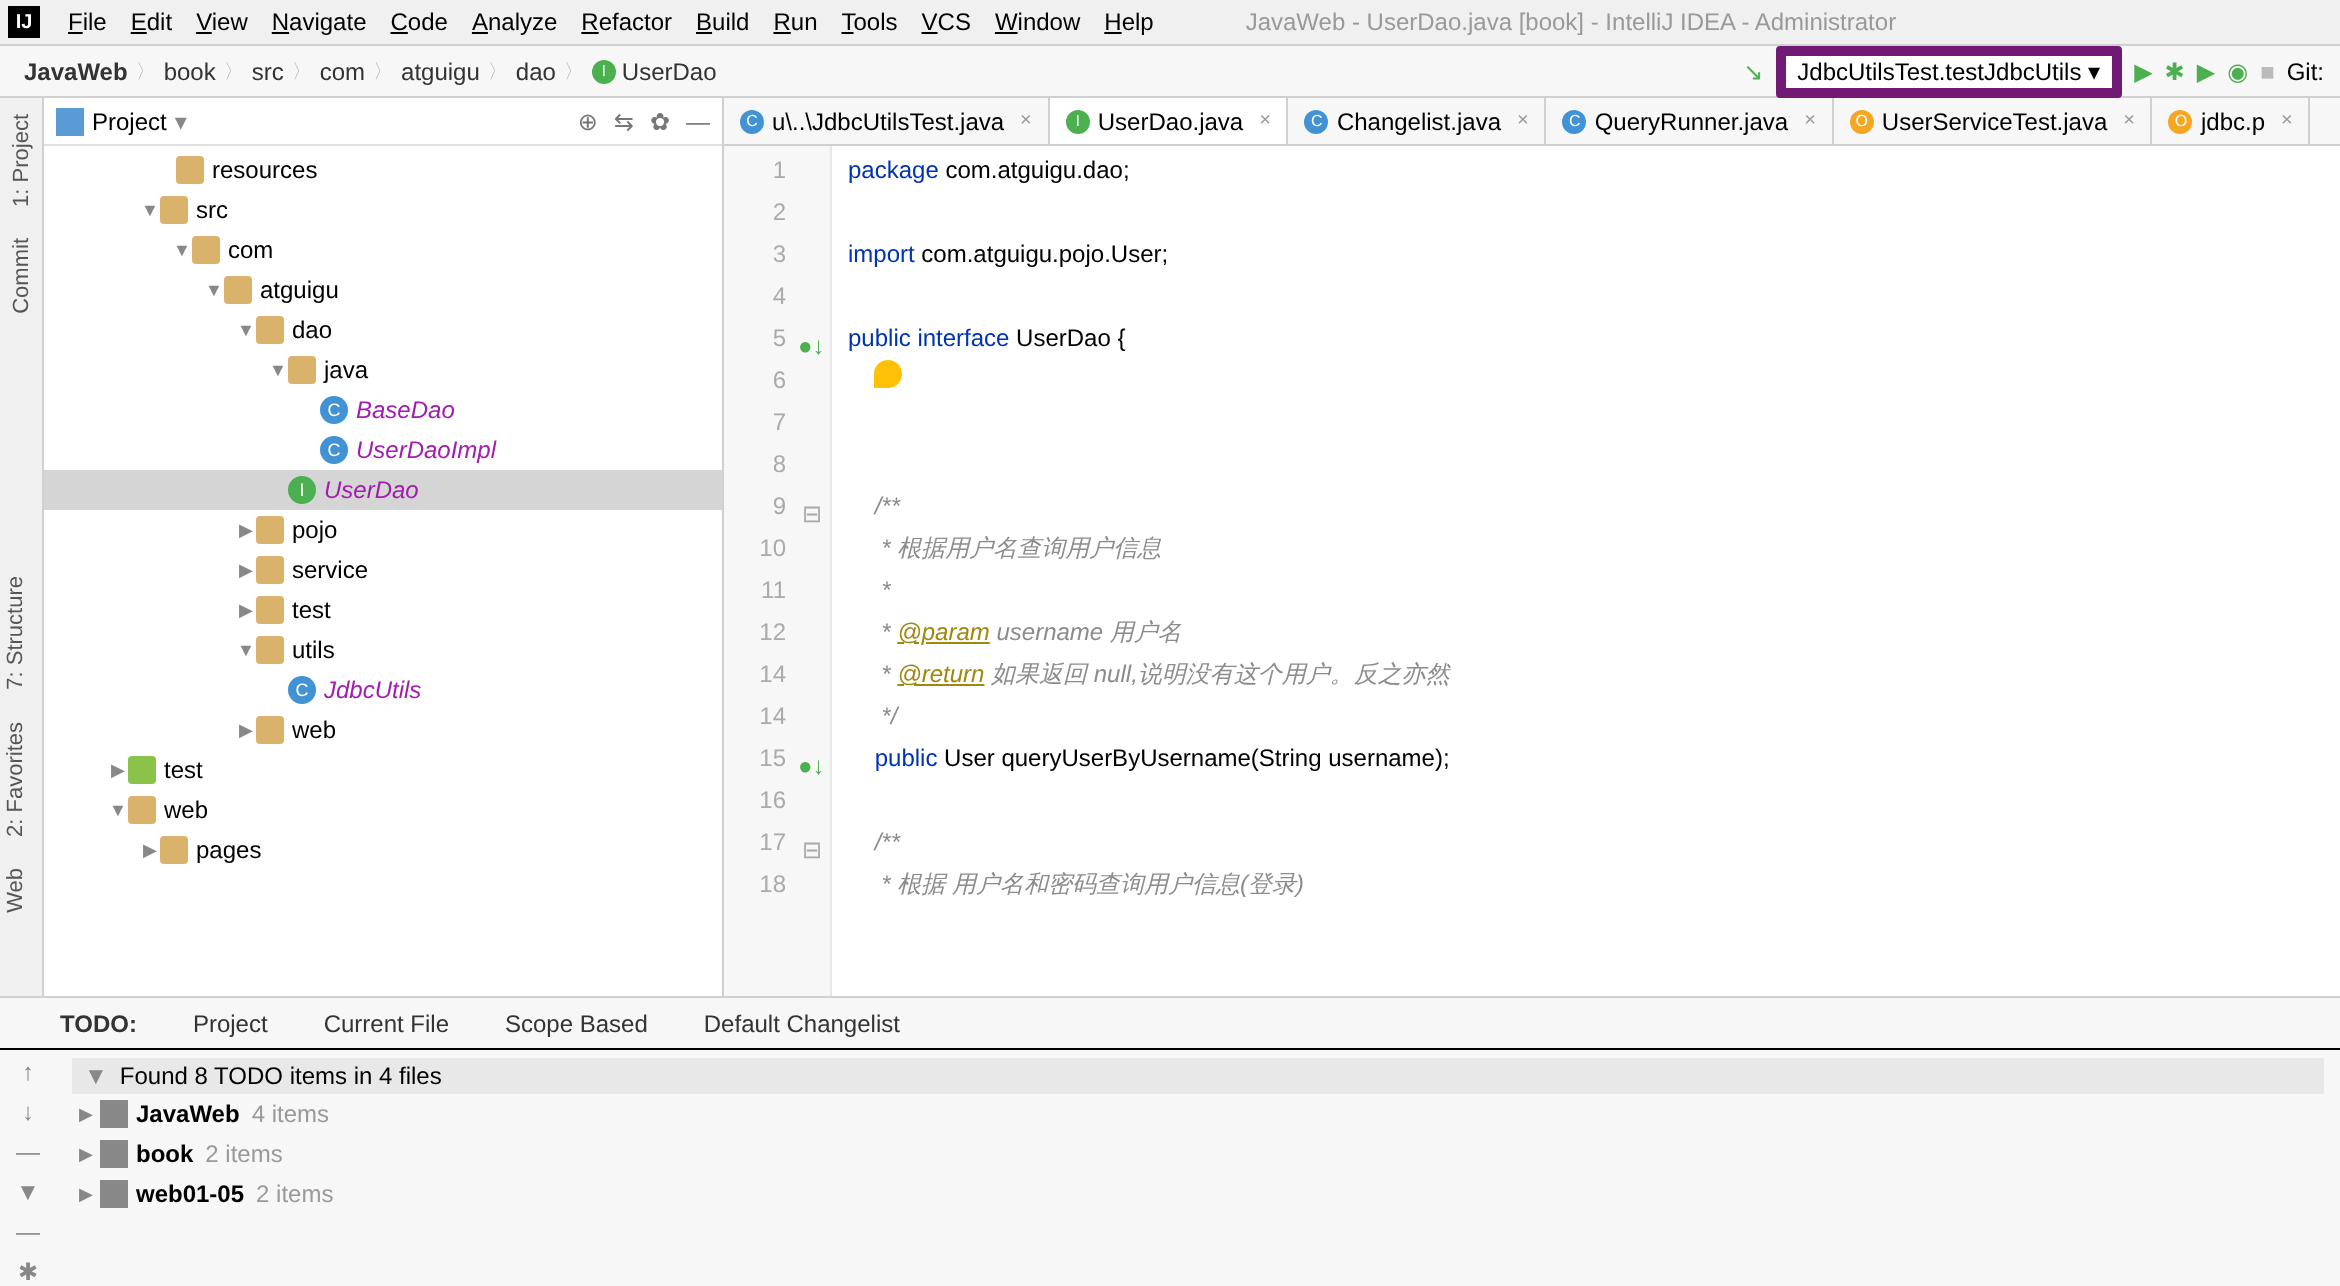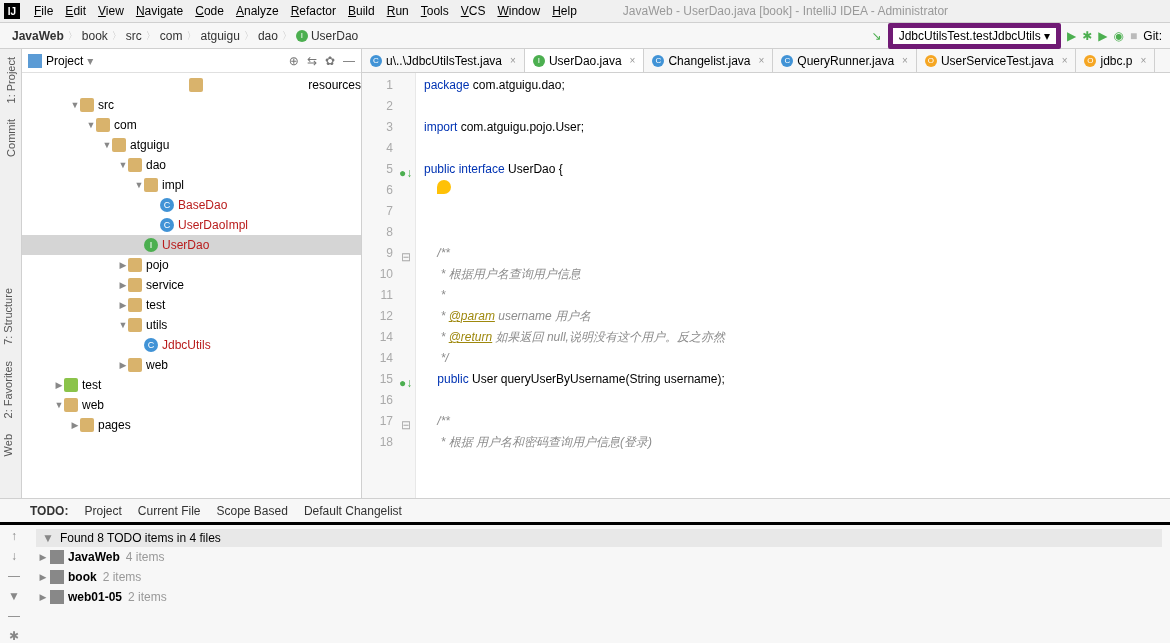--- a/index.html
+++ b/index.html
@@ -27,41 +27,41 @@
 .tree { flex: 1; overflow: auto; padding: 2px 0; }
 .tree .row { display: flex; align-items: center; height: 20px; white-space: nowrap; cursor: pointer; }
 .tree .row.sel { background: #d5d5d5; }
 .tree .ar { width: 10px; text-align: center; color: #888; font-size: 9px; }
 .tree .ic { width: 14px; height: 14px; margin-right: 4px; display: inline-flex; align-items: center; justify-content: center; font-size: 9px; border-radius: 2px; }
 .ic.folder { background: #d9b36c; }
 .ic.folder-g { background: #8bc34a; }
 .ic.cls { background: #4193d6; color: #fff; border-radius: 50%; }
 .ic.int { background: #4caf50; color: #fff; border-radius: 50%; }
 .tree .lbl { color: #000; }
-.tree .lbl.blue { color: #b91c1c; }
+.tree .lbl.blue { color: #a21caf; font-style: italic; }
 .editor { flex: 1; display: flex; flex-direction: column; overflow: hidden; }
 .tabs { display: flex; height: 24px; border-bottom: 1px solid #d0d0d0; background: #f7f7f7; overflow: hidden; }
 .tab-f { display: flex; align-items: center; padding: 0 8px; border-right: 1px solid #d0d0d0; gap: 4px; cursor: pointer; white-space: nowrap; }
 .tab-f.active { background: #fff; }
 .tab-f .x { color: #999; font-size: 10px; margin-left: 4px; }
 .tab-f .ti { width: 12px; height: 12px; border-radius: 50%; display: inline-flex; align-items: center; justify-content: center; font-size: 8px; color: #fff; }
 .ti.c { background: #4193d6; }
 .ti.i { background: #4caf50; }
 .ti.o { background: #f5a623; }
 .code { flex: 1; display: flex; overflow: auto; font-family: "Consolas", monospace; font-size: 13px; }
 .gutter { width: 54px; background: #f7f7f7; border-right: 1px solid #e8e8e8; text-align: right; color: #aaa; padding-top: 2px; }
 .gutter .ln { height: 21px; line-height: 21px; padding-right: 22px; position: relative; }
 .gutter .ln .mk { position: absolute; right: 4px; top: 4px; width: 12px; height: 12px; }
 .codebody { flex: 1; padding: 2px 0 0 8px; line-height: 21px; white-space: pre; }
 .kw { color: #0033b3; }
 .doc { color: #8c8c8c; font-style: italic; }
 .tag { color: #9e880d; font-style: italic; text-decoration: underline; }
 .bulb { display: inline-block; width: 14px; height: 14px; background: #ffc107; border-radius: 50% 50% 50% 0; }
 .bottom { border-top: 1px solid #d0d0d0; background: #f7f7f7; }
-.todo-tabs { display: flex; align-items: center; height: 26px; gap: 16px; padding: 0 10px 0 30px; border-bottom: 3px solid #000000; }
+.todo-tabs { display: flex; align-items: center; height: 26px; gap: 28px; padding: 0 10px 0 30px; border-bottom: 1px solid #000000; }
 .todo-tabs .tt { cursor: pointer; color: #333; }
 .todo-tabs .tt.bold { font-weight: bold; }
 .todo-body { display: flex; }
 .todo-lt { width: 28px; display: flex; flex-direction: column; align-items: center; padding-top: 4px; gap: 6px; color: #888; }
 .todo-ct { flex: 1; padding: 4px 8px; }
 .todo-ct .hd { background: #e8e8e8; padding: 2px 6px; display: flex; align-items: center; }
 .todo-ct .trow { display: flex; align-items: center; height: 20px; }
 .todo-ct .ar { width: 14px; text-align: center; color: #888; font-size: 9px; }
 .todo-ct .fic { width: 14px; height: 14px; background: #888; margin-right: 4px; }
 .todo-ct .nm { font-weight: bold; }
@@ -135,21 +135,21 @@
       <span class="lbl">Project</span>
       <span style="color:#888">▾</span>
       <div class="rt">
         <span>⊕</span>
         <span>⇆</span>
         <span>✿</span>
         <span>—</span>
       </div>
     </div>
     <div class="tree" id="tree">
-        <div class="row" style="padding-left: 56px; justify-content: space-between;">
+        <div class="row" style="padding-left: 56px;">
           <span class="ar"></span>
           <span class="ic folder"></span>
           <span class="lbl">resources</span>
         </div>
         <div class="row" style="padding-left: 48px;">
           <span class="ar">▼</span>
           <span class="ic folder"></span>
           <span class="lbl">src</span>
         </div>
         <div class="row" style="padding-left: 64px;">
@@ -163,21 +163,21 @@
           <span class="lbl">atguigu</span>
         </div>
         <div class="row" style="padding-left: 96px;">
           <span class="ar">▼</span>
           <span class="ic folder"></span>
           <span class="lbl">dao</span>
         </div>
         <div class="row" style="padding-left: 112px;">
           <span class="ar">▼</span>
           <span class="ic folder"></span>
-          <span class="lbl">impl</span>
+          <span class="lbl">java</span>
         </div>
         <div class="row" style="padding-left: 128px;">
           <span class="ar"></span>
           <span class="ic cls">C</span>
           <span class="lbl blue">BaseDao</span>
         </div>
         <div class="row" style="padding-left: 128px;">
           <span class="ar"></span>
           <span class="ic cls">C</span>
           <span class="lbl blue">UserDaoImpl</span>

